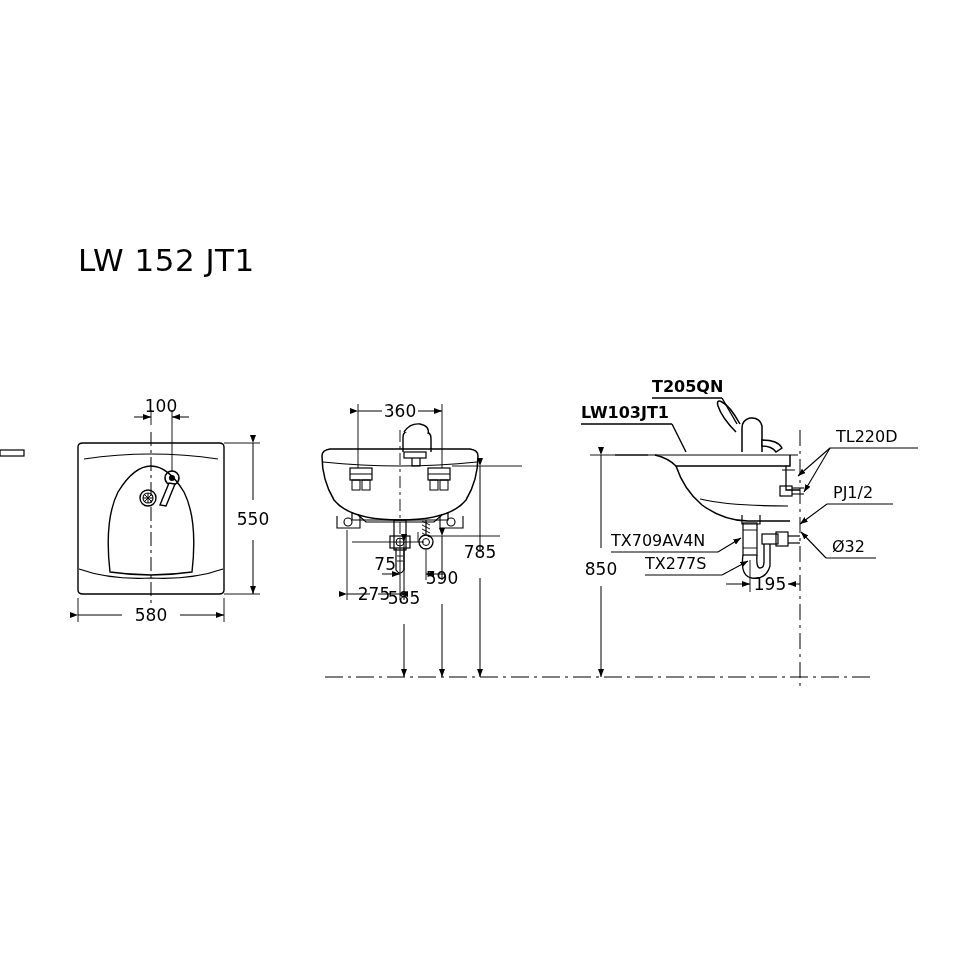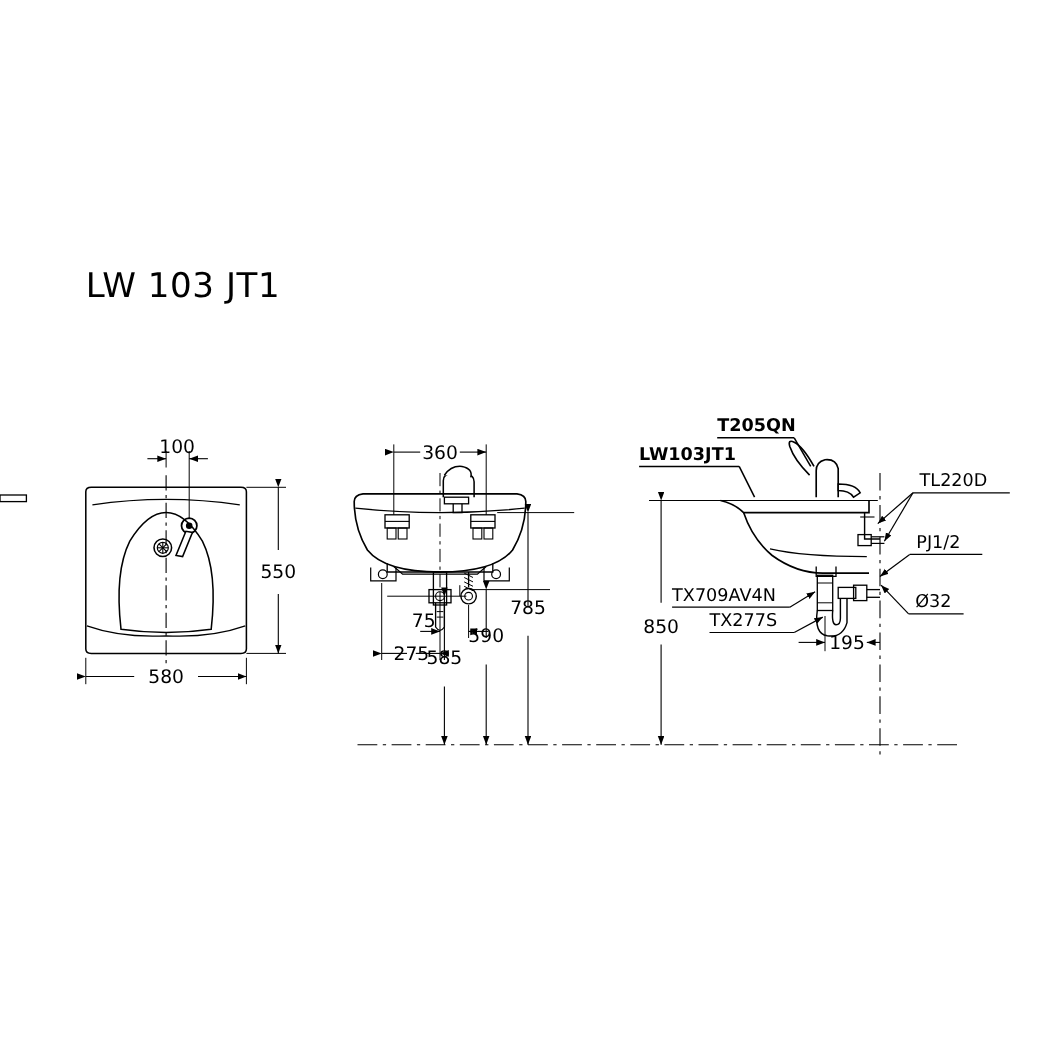--- a/index.html
+++ b/index.html
@@ -43,21 +43,21 @@
   }
   .dimtext { font-size: 17px; }
   .labtext { font-size: 16px; }
   .labbold { font-size: 16px; font-weight: bold; }
 </style>
 </head>
 <body>
 
 <div id="sheet">
 
-  <div class="title">LW 103 JT1</div>
+  <div class="title">LW 152 JT1</div>
 
   <svg class="draw" viewBox="0 0 960 960">
     <defs>
       <marker id="ar" markerWidth="9" markerHeight="9" refX="8" refY="3" orient="auto" markerUnits="strokeWidth">
         <path d="M0,0 L8,3 L0,6 z" fill="#000"></path>
       </marker>
       <marker id="arS" markerWidth="8" markerHeight="8" refX="7" refY="2.6" orient="auto" markerUnits="strokeWidth">
         <path d="M0,0 L7,2.6 L0,5.2 z" fill="#000"></path>
       </marker>
     </defs>

